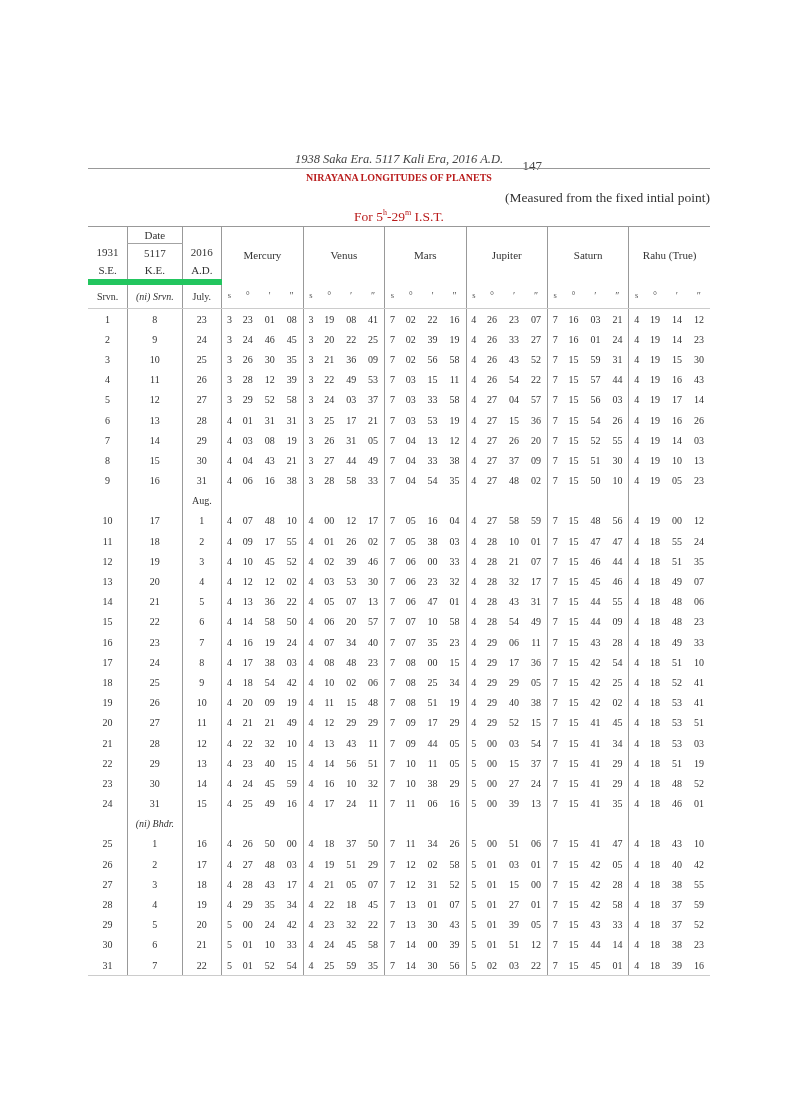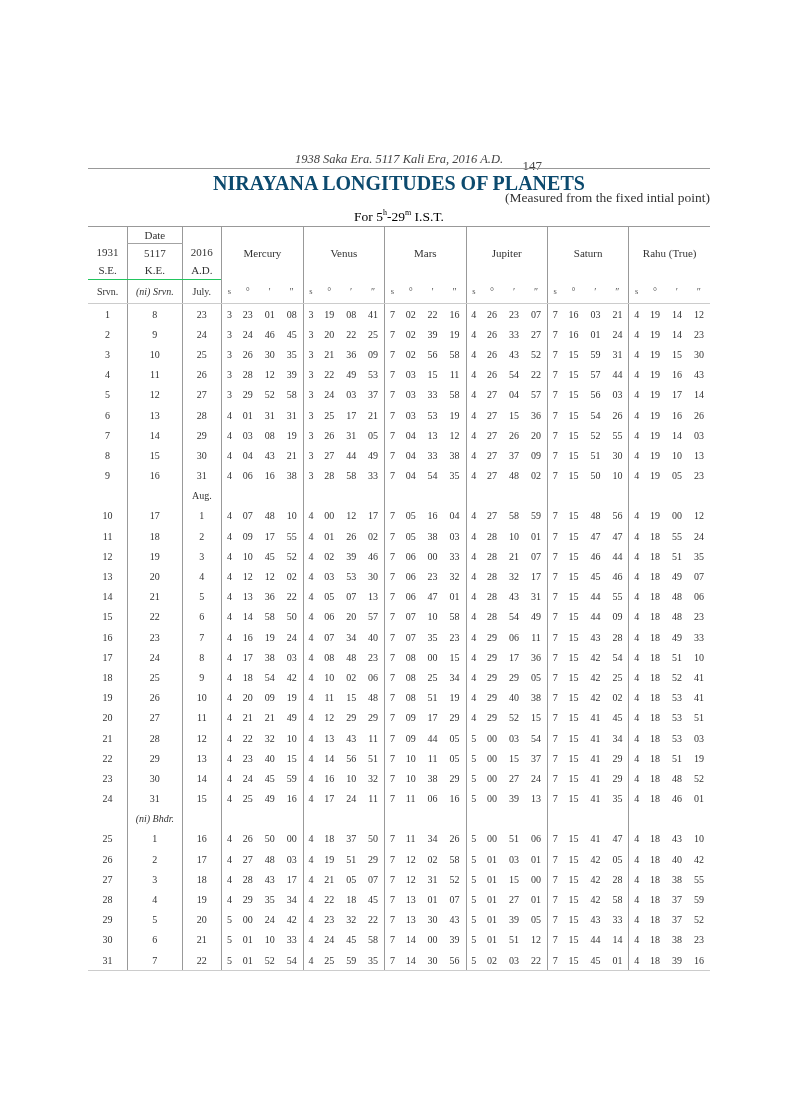--- a/index.html
+++ b/index.html
@@ -1,30 +1,30 @@
 <!DOCTYPE html>
 <html><head>
 <meta charset="utf-8">
 <style>
   html, body { margin:0; padding:0; background:#ffffff; }
   body { width:791px; height:1119px; position:relative; font-family:"Liberation Serif", "DejaVu Serif", serif; color:#333; }
   .page { position:absolute; left:0; top:0; width:626px; height:1119px; }
   .running-head { position:absolute; top:152px; left:88px; width:622px; text-align:center; font-style:italic; font-size:12.5px; color:#444; }
   .page-number { position:absolute; top:150px; right:84px; font-size:13px; color:#444;margin-top:8px; }
   .rule-top { position:absolute; top:168px; left:88px; width:622px; border-top:1px solid #999; }
-  .title { position:absolute; top:172px; left:88px; width:622px; text-align:center; font-weight:bold; font-size:20px; color:#0c4a6e; }
+  .title { position:absolute; top:172px; left:88px; width:622px; text-align:center; font-weight:bold; font-size:10px; color:#b91c1c; }
   .subtitle { position:absolute; top:190px; left:88px; width:622px; text-align:right; font-size:13.5px; color:#333; }
-  .time-line { position:absolute; top:208px; left:88px; width:622px; text-align:center; font-size:13.5px; color:#000000; }
+  .time-line { position:absolute; top:208px; left:88px; width:622px; text-align:center; font-size:13.5px; color:#b91c1c; }
   .time-line sup { font-size:8px; }
 
   table.eph { position:absolute; top:226px; left:88px; width:622px; border-collapse:collapse; font-size:10px; color:#333; }
   table.eph td, table.eph th { padding:0; font-weight:normal; text-align:center; }
   .hdr1 td { height:16px; border-top:1px solid #999; font-size:11px; }
   .hdr2 td { height:17px; font-size:11px; }
-  .hdr3 td { height:18px; font-size:11px; border-bottom:1px solid #22c55e; }
+  .hdr3 td { height:18px; font-size:11px; border-bottom:6px solid #22c55e; }
   .hdr4 td { height:23px; font-size:10px; border-bottom:1px solid #ccc; }
   .vl { border-left:1px solid #999; }
   .date-sep { border-bottom:1px solid #a3a3a3; }
   .planet-name { font-size:11.5px; vertical-align:middle; }
   tr.row td { height:20.2px; }
   tr.month td { height:20.2px; font-size:10px; }
   .unit { font-size:8px; color:#555; }
   .unit.s { font-size:8.5px; }
   .ital { font-style:italic;margin-top:31px; }
   .bottom-rule td { border-bottom:1px solid #ccc; }

